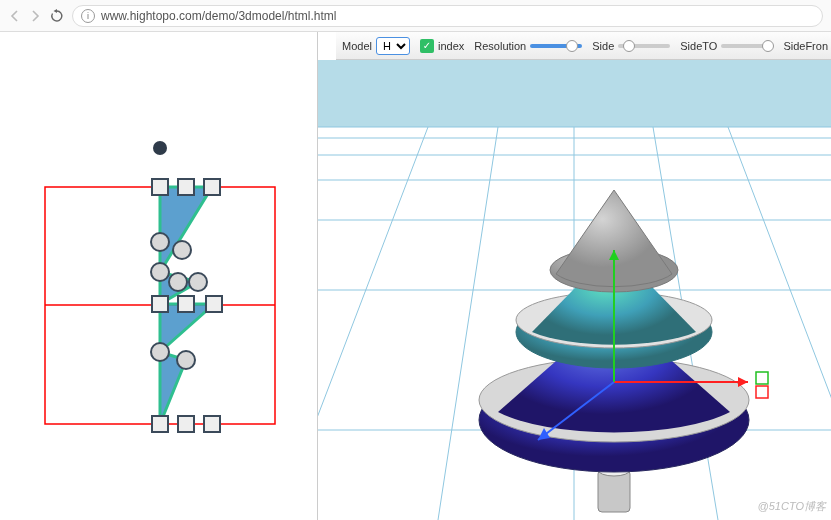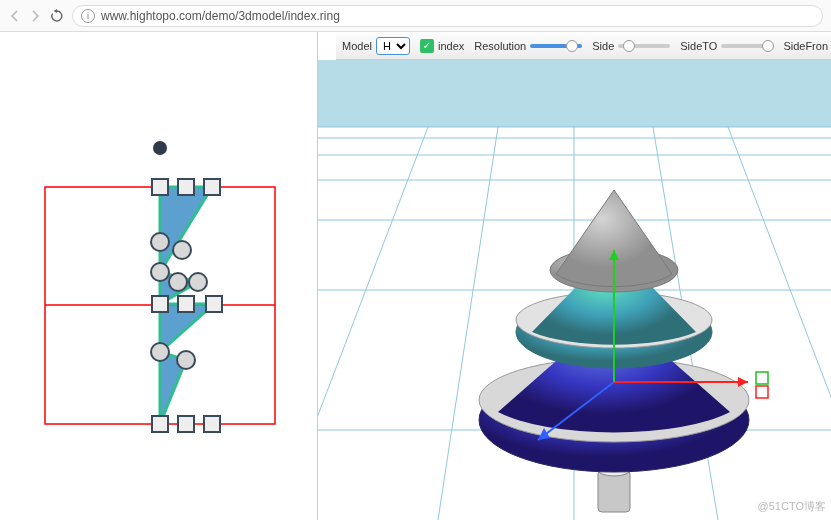--- a/index.html
+++ b/index.html
@@ -14,21 +14,21 @@
   .graph-panel { width: 318px; background: #fff; border-right: 1px solid #ccc; position: relative; }
   .view-panel { flex: 1; position: relative; background: #fff; display: flex; flex-direction: column; }
   .toolbar { height: 28px; background: linear-gradient(#fdfdfd,#ececec); border-bottom: 1px solid #ccc; display: flex; align-items: center; padding: 0 6px; gap: 10px; font-size: 11px; color: #333; white-space: nowrap; overflow: hidden; margin-left: 18px; }
   .toolbar label { display: flex; align-items: center; gap: 4px; }
   .sel { height: 18px; font-size: 11px; border: 1px solid #4a90e2; border-radius: 3px; background: #fff; padding: 0 2px; }
   .chk { width: 14px; height: 14px; background: #2fbf66; border-radius: 2px; display: inline-flex; align-items: center; justify-content: center; color: #fff; font-size: 10px; }
   .slider { position: relative; width: 52px; height: 4px; background: #ccc; border-radius: 2px; }
   .slider.blue { background: #4a90e2; }
   .slider .thumb { position: absolute; top: 50%; width: 12px; height: 12px; background: #fff; border: 1px solid #999; border-radius: 50%; transform: translate(-50%,-50%); }
   .scene { flex: 1; position: relative; overflow: hidden; }
-  .watermark { position: absolute; right: 8px; bottom: 6px; color: #bbb; font-size: 11px; }
+  .watermark { position: absolute; right: 8px; bottom: 6px; color: #bbb; font-size: 11px; font-style: italic; }
   svg { display: block; }
 </style>
 </head>
 <body>
 
 <div class="browser-bar">
   <div class="nav-arrows">
     <div class="nav-arrow">
         <svg width="12" height="12" viewBox="0 0 12 12">
           <path d="M8 1 L3 6 L8 11" stroke="#bbb" stroke-width="1.6" fill="none"></path>
@@ -41,21 +41,21 @@
       </div>
   </div>
   <div class="reload">
       <svg width="14" height="14" viewBox="0 0 14 14">
         <path d="M7 2 A5 5 0 1 1 2.5 4.5" stroke="#666" stroke-width="1.4" fill="none"></path>
         <path d="M7 0 L7 4 L3.5 2 Z" fill="#666"></path>
       </svg>
     </div>
   <div class="url-box">
     <span class="info-icon">i</span>
-    <span>www.hightopo.com/demo/3dmodel/index.ring</span>
+    <span>www.hightopo.com/demo/3dmodel/html.html</span>
   </div>
 </div>
 
 <div class="content">
   <div class="graph-panel">
     <svg width="318" height="488">
       <rect x="45" y="155" width="230" height="237" fill="none" stroke="red" stroke-width="1.5"></rect>
       <line x1="45" y1="273" x2="275" y2="273" stroke="red" stroke-width="1.5"></line>
       <line x1="160" y1="155" x2="160" y2="392" stroke="red" stroke-width="1.5"></line>
       <polygon id="shape-poly" fill="#3f8fc7" fill-opacity="0.85" stroke="#2fbf8f" stroke-width="3" points="160,155 212,155 160,240 198,250 160,272 214,272 160,320 186,328 160,392"></polygon>

